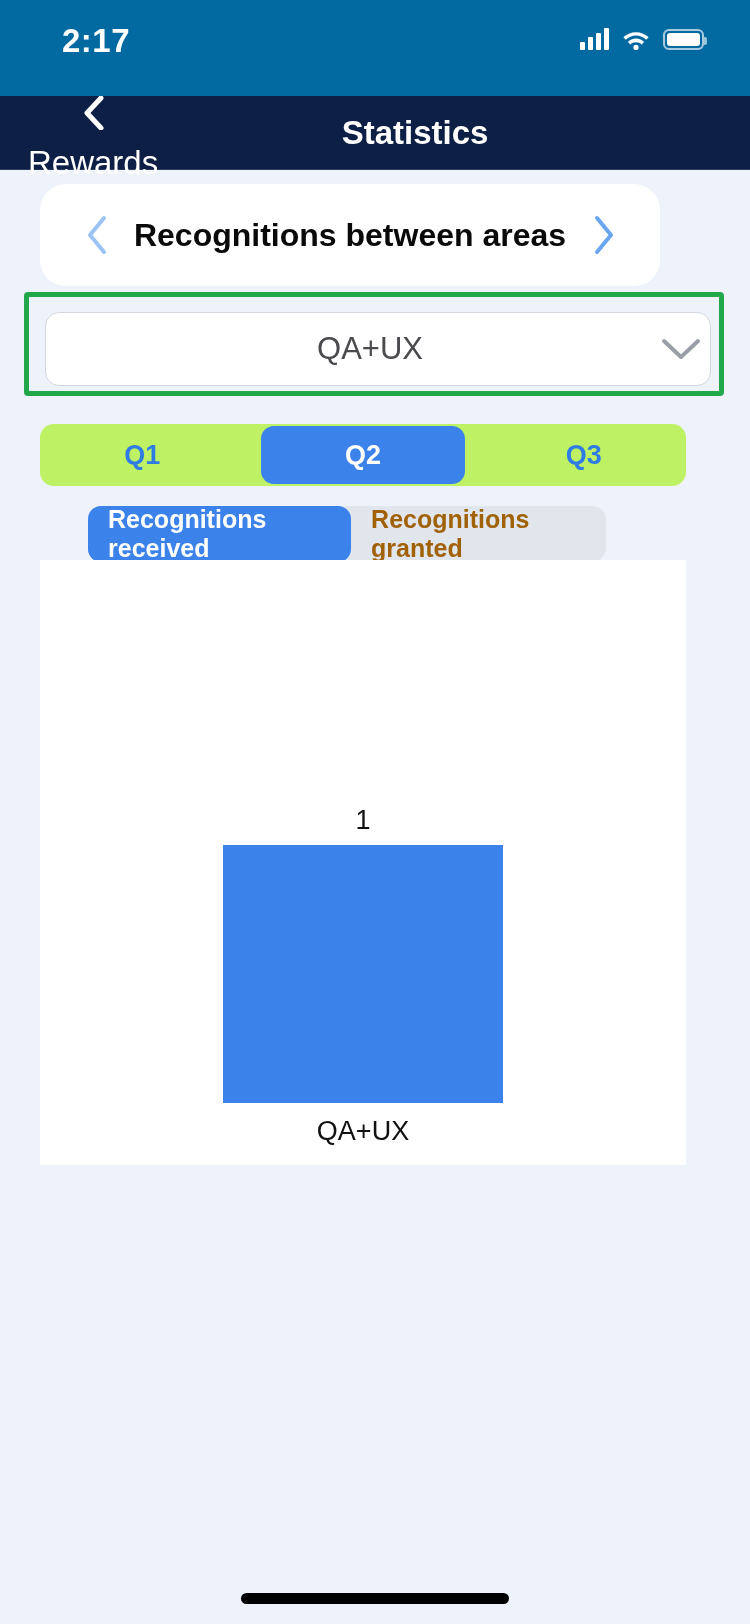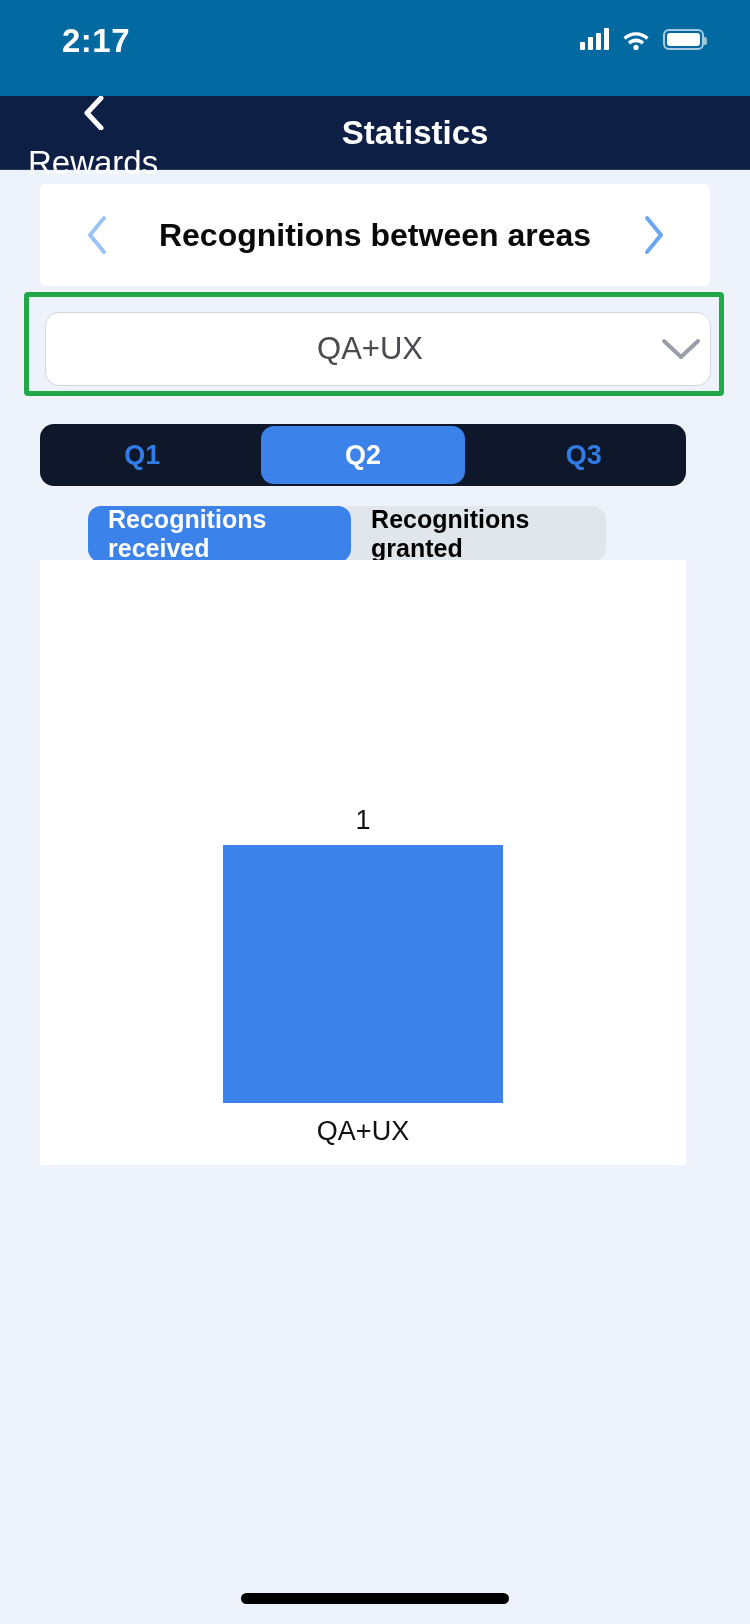--- a/index.html
+++ b/index.html
@@ -57,22 +57,22 @@
   .nav-title {
     position:absolute; left:0; top:0; width:750px; height:74px;
     display:flex; align-items:center; justify-content:center;
     color:#ffffff; font-size:33px; font-weight:bold;margin-left:40px;
   }
 
   
   .content { position:absolute; top:170px; left:0; width:750px; height:1454px; }
 
   .title-card {
-    position:absolute; left:40px; top:14px; width:670px; height:102px;
-    background:#ffffff; border-radius:6px;
+    position:absolute; left:40px; top:14px; width:620px; height:102px;
+    background:#ffffff; border-radius:26px;
     display:flex; align-items:center; justify-content:center;
     padding:0 34px;
   }
   .title-card .arrow-btn {
     width:46px; height:58px; display:flex; align-items:center; justify-content:center;
   }
   .title-text {
     flex:1; text-align:center; font-size:32px; font-weight:bold; color:#0a0a0a;
   }
 
@@ -88,21 +88,21 @@
   }
   .dd-value {
     flex:1; text-align:center; font-size:31px; color:#4a4a4f;
     padding-left:42px;
   }
   .dd-caret { width:58px; display:flex; align-items:center; justify-content:center; }
 
   
   .quarters {
     position:absolute; left:40px; top:254px; width:646px; height:62px;
-    background:#0f172a; border-radius:14px; display:flex; align-items:center;
+    background:#bef264; border-radius:14px; display:flex; align-items:center;
   }
   .q-seg {
     flex:1; height:62px; display:flex; align-items:center; justify-content:center;
     font-size:27px; font-weight:bold; color:#2f7ce5; position:relative;
   }
   .q-seg.active {
     background:#3b82eb; color:#ffffff; border-radius:13px;
     height:58px; margin:0 16px;
   }
   .q-seg.divider::before {
@@ -110,21 +110,21 @@
     width:2px; height:36px; background:#c4c9d2;
   }
 
   
   .rec-tabs {
     position:absolute; left:88px; top:336px; width:518px; height:56px;
     background:#e1e5ec; border-radius:14px; display:flex; align-items:center;
   }
   .rec-tab {
     height:56px; display:flex; align-items:center; justify-content:center;
-    font-size:25px; font-weight:bold; color:#000000; padding:0 20px;
+    font-size:25px; font-weight:bold; color:#a16207; padding:0 20px;
   }
   .rec-tab.active { background:#3b82eb; color:#ffffff; border-radius:13px; }
 
   
   .chart-card {
     position:absolute; left:40px; top:390px; width:646px; height:605px;
     background:#ffffff;
   }
   .chart-plot { position:absolute; left:0; top:0; width:646px; height:605px; }
   .bar-group {

